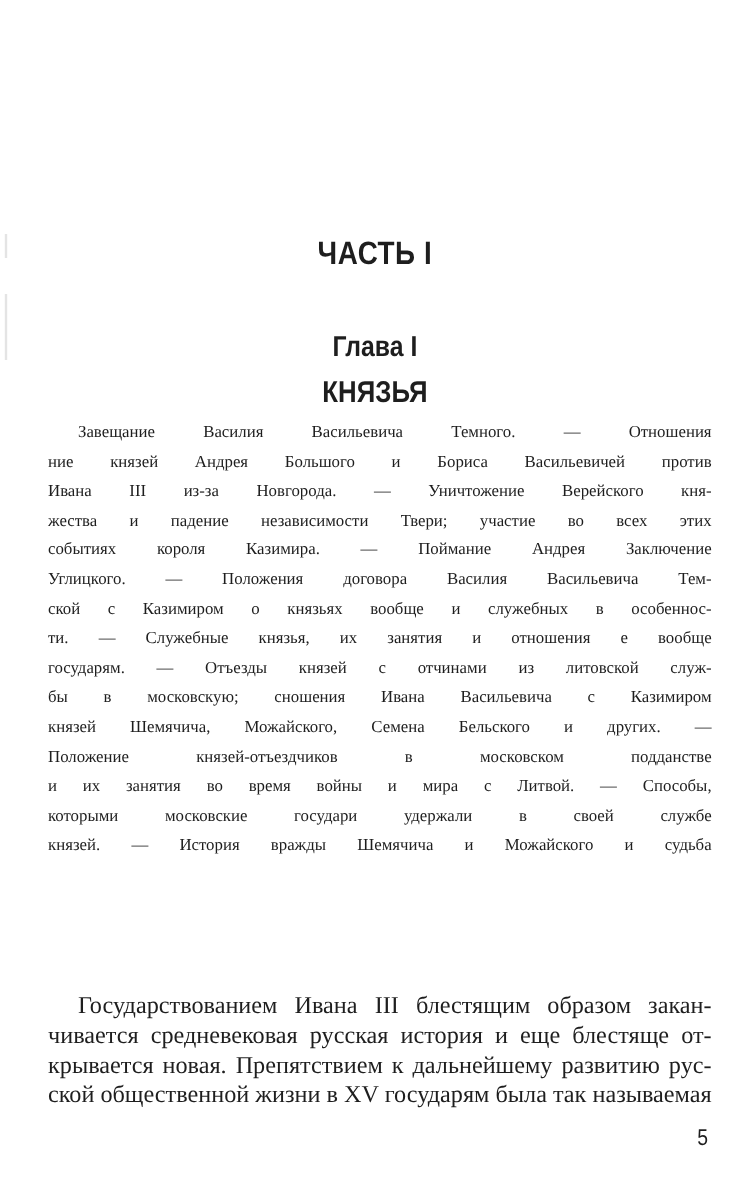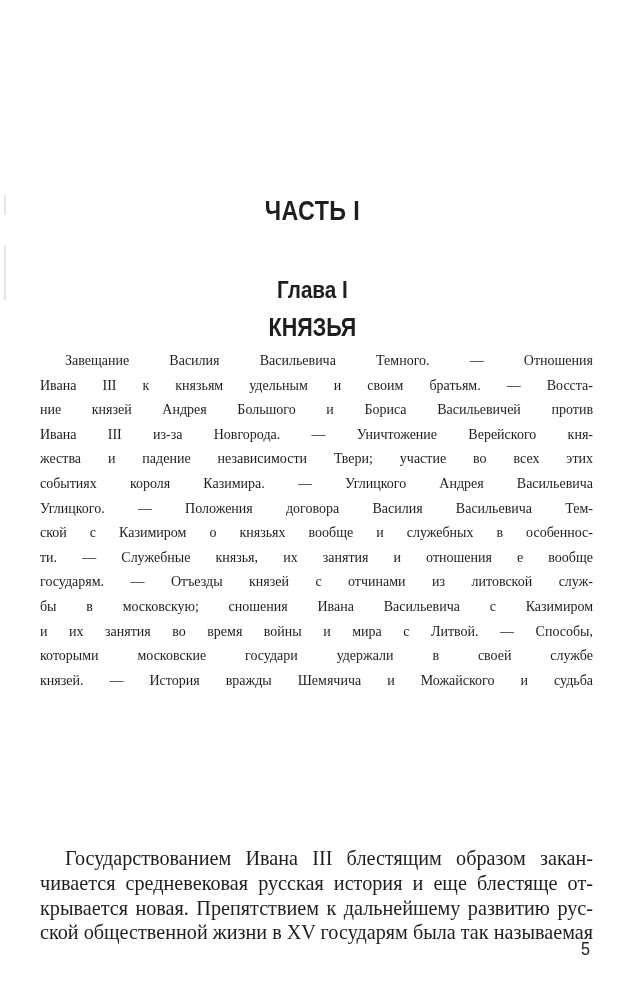--- a/index.html
+++ b/index.html
@@ -55,21 +55,21 @@
       position: absolute;
       top: 349px;
       left: 40px;
       width: 553px;
       font-family: "Liberation Serif", serif;
       font-size: 14px;
       line-height: 24.6px;
     }
     .body-text {
       position: absolute;
-      top: 846px;
+      top: 826px;
       left: 40px;
       width: 553px;
       font-family: "Liberation Serif", serif;
       font-size: 20.2px;
       line-height: 24.8px;
     }
     .line {
       display: block;
       white-space: nowrap;
       text-align: justify;
@@ -107,30 +107,31 @@
 <div class="scan-mark" style="top:245px;height:55px;"></div>
 
 <h1 class="part-title" style="margin:0;">ЧАСТЬ I</h1>
 
 <h2 class="chapter-label" style="margin:0;">Глава I</h2>
 
 <h2 class="chapter-title" style="margin:0;">КНЯЗЬЯ</h2>
 
 <div class="summary">
   <span class="line indent">Завещание Василия Васильевича Темного. — Отношения</span>
-  <span class="line">Ивана III к князьям удельным и своим братьям. — Восста-</span>
   <span class="line">ние князей Андрея Большого и Бориса Васильевичей против</span>
   <span class="line">Ивана III из-за Новгорода. — Уничтожение Верейского кня-</span>
   <span class="line">жества и падение независимости Твери; участие во всех этих</span>
-  <span class="line">событиях короля Казимира. — Углицкого Андрея Васильевича</span>
+  <span class="line">событиях короля Казимира. — Поймание Андрея Заключение</span>
   <span class="line">Углицкого. — Положения договора Василия Васильевича Тем-</span>
   <span class="line">ской с Казимиром о князьях вообще и служебных в особеннос-</span>
   <span class="line">ти. — Служебные князья, их занятия и отношения е вообще</span>
   <span class="line">государям. — Отъезды князей с отчинами из литовской служ-</span>
   <span class="line">бы в московскую; сношения Ивана Васильевича с Казимиром</span>
+  <span class="line">князей Шемячича, Можайского, Семена Бельского и других. —</span>
+  <span class="line">Положение князей-отъездчиков в московском подданстве</span>
   <span class="line">и их занятия во время войны и мира с Литвой. — Способы,</span>
   <span class="line">которыми московские государи удержали в своей службе</span>
   <span class="line">князей. — История вражды Шемячича и Можайского и судьба</span>
 </div>
 
 <div class="body-text">
   <span class="line indent">Государствованием Ивана III блестящим образом закан-</span>
   <span class="line">чивается средневековая русская история и еще блестяще от-</span>
   <span class="line">крывается новая. Препятствием к дальнейшему развитию рус-</span>
   <span class="line">ской общественной жизни в XV государям была так называемая</span>

